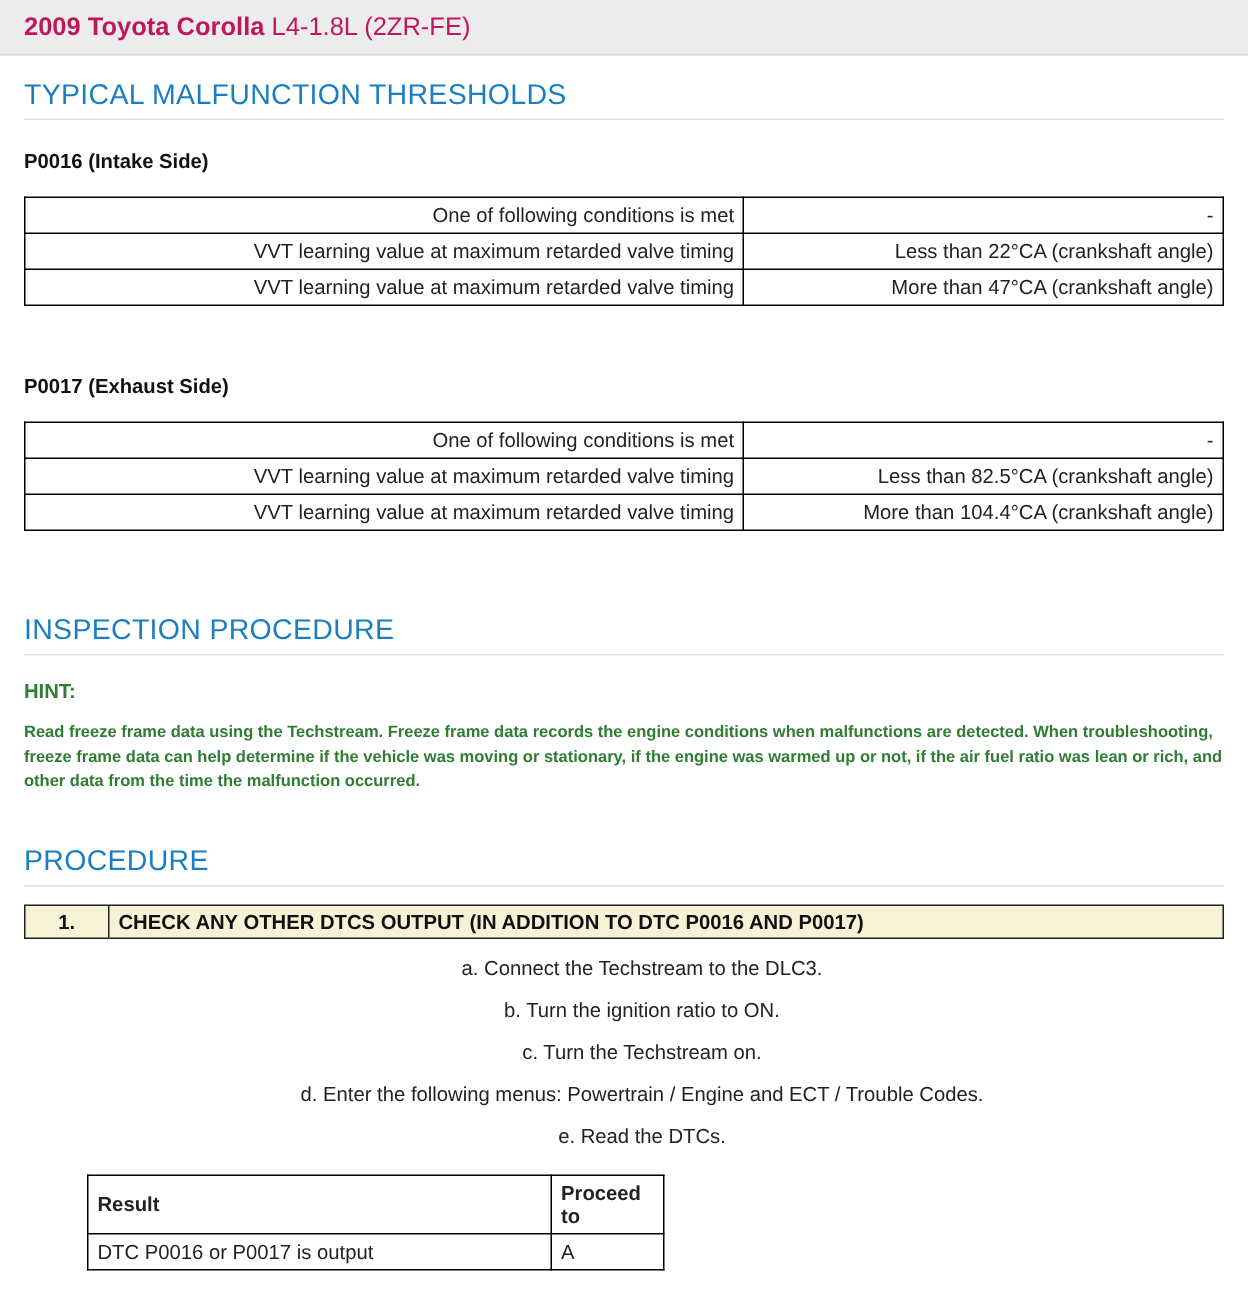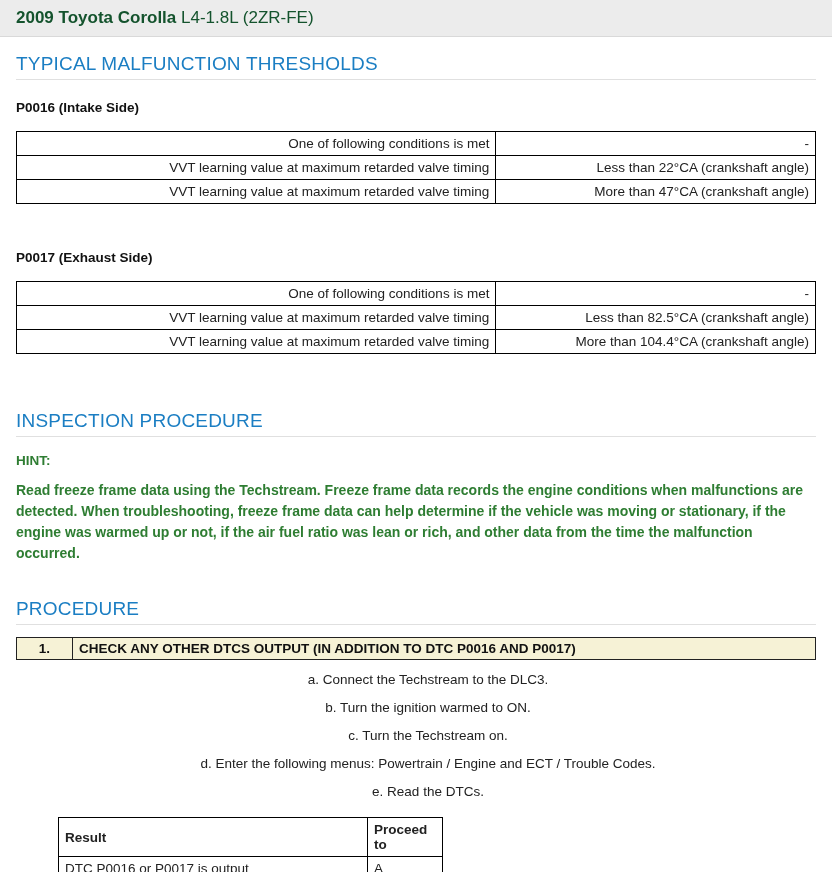--- a/index.html
+++ b/index.html
@@ -13,21 +13,21 @@
     width: 832px;
     min-height: 872px;
     background: #fff;
     box-sizing: border-box;
   }
   .topbar {
     background: var(--topbar-bg, #ececec);
     border-bottom: 1px solid #d9d9d9;
     padding: 8px 16px;
     font-size: 17px;
-    color: #14532d;
+    color: #be185d;
   }
   .veh-bold { font-weight: bold; }
   .content { padding: 0 16px 24px; }
 
   h2.sec {
     color: var(--heading-blue, #1b7ec3);
     font-size: 19px;
     font-weight: 400;
     margin: 16px 0 4px;
     letter-spacing: 0.2px;
@@ -64,21 +64,21 @@
 
   .hint-label {
     color: var(--hint-green, #2e7d32);
     font-weight: bold;
     font-size: 13.5px;
     margin: 16px 0 12px;
   }
   .hint-text {
     color: var(--hint-green, #2e7d32);
     font-weight: bold;
-    font-size: 14px;
+    font-size: 11px;
     line-height: 1.5;
     margin: 0 0 6px;
   }
 
   .step-row {
     display: flex;
     border: 1px solid #222;
     background: var(--step-bg, #f6f2d6);
     margin-top: 12px;
     font-size: 13.5px;
@@ -187,21 +187,21 @@
     <h2 class="sec gap-md">PROCEDURE</h2>
     <hr class="rule">
 
     <div class="step-row">
       <div class="step-num">1.</div>
       <div class="step-title">CHECK ANY OTHER DTCS OUTPUT (IN ADDITION TO DTC P0016 AND P0017)</div>
     </div>
 
     <div class="substeps">
       <div class="substep">a. Connect the Techstream to the DLC3.</div>
-      <div class="substep">b. Turn the ignition warmed to ON.</div>
+      <div class="substep">b. Turn the ignition ratio to ON.</div>
       <div class="substep">c. Turn the Techstream on.</div>
       <div class="substep">d. Enter the following menus: Powertrain / Engine and ECT / Trouble Codes.</div>
       <div class="substep">e. Read the DTCs.</div>
     </div>
 
 
     <table class="result">
       <thead>
         <tr>
           <th class="col-result">Result</th>

